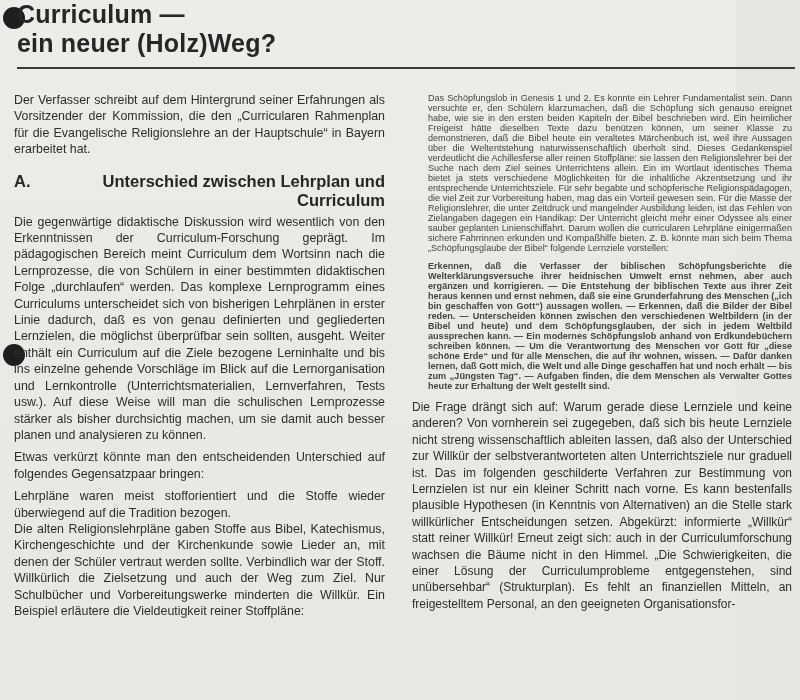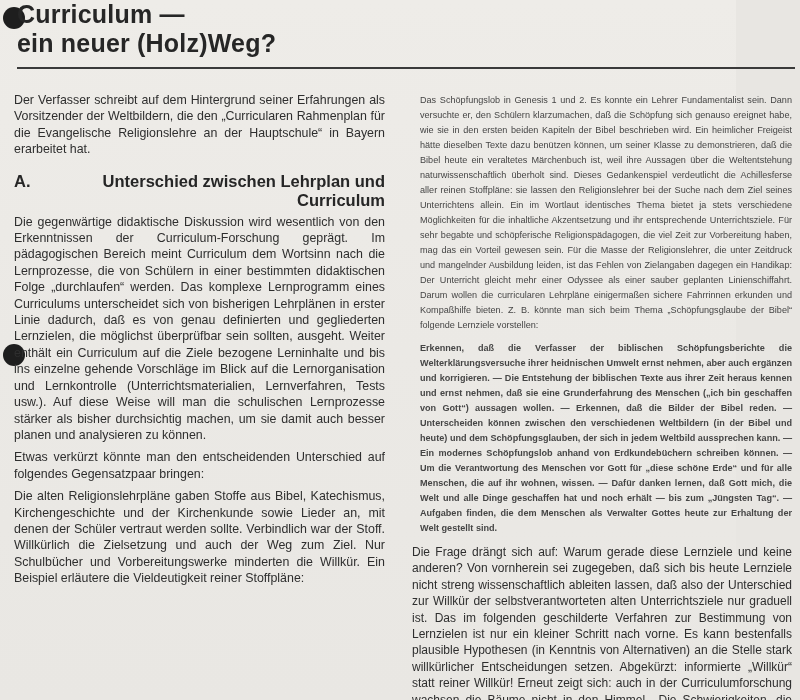--- a/index.html
+++ b/index.html
@@ -76,23 +76,23 @@
     .section-heading .txt { flex: 1; text-align: right; }
 
     .col-right {
       position: absolute;
       left: 412px; top: 93px;
       width: 380px;
       color: #3a3a3a;
     }
     .small-print {
       font-size: 9.1px;
-      line-height: 15px;
+      line-height: 10px;
       text-align: justify;
-      margin: 0 0 8px 8px;
+      margin: 0 0 8px 16px;
       color: #454545;
     }
     .small-print.second { margin-bottom: 8px; font-weight: bold; }
     .col-right .body {
       font-size: 12px;
       line-height: 16.4px;
       text-align: justify;
       color: #2e2e2e;
       margin: 0;
     }
@@ -105,29 +105,30 @@
   <div class="punch-hole punch-top"></div>
   <div class="punch-hole punch-mid"></div>
 
   <h1 class="title">
     <span>Curriculum —</span><br>
     <span>ein neuer (Holz)Weg?</span>
   </h1>
   <div class="title-rule"></div>
 
   <div class="col-left">
-    <p class="intro">Der Verfasser schreibt auf dem Hintergrund seiner Erfahrungen als Vorsitzender der Weltbildern, die den „Curricularen Rahmenplan für die Evangelische Religionslehre an der Hauptschule“ in Bayern erarbeitet hat.</p>
+    <p class="intro">Der Verfasser schreibt auf dem Hintergrund seiner Erfahrungen als Vorsitzender der Kommission, die den „Curricularen Rahmenplan für die Evangelische Religionslehre an der Hauptschule“ in Bayern erarbeitet hat.</p>
 
     <h2 class="section-heading">
       <span class="num">A.</span>
       <span class="txt">Unterschied zwischen Lehrplan und Curriculum</span>
     </h2>
 
     <p>Die gegenwärtige didaktische Diskussion wird wesentlich von den Erkenntnissen der Curriculum-Forschung geprägt. Im pädagogischen Bereich meint Curriculum dem Wortsinn nach die Lernprozesse, die von Schülern in einer bestimmten didaktischen Folge „durchlaufen“ werden. Das komplexe Lernprogramm eines Curriculums unterscheidet sich von bisherigen Lehrplänen in erster Linie dadurch, daß es von genau definierten und gegliederten Lernzielen, die möglichst überprüfbar sein sollten, ausgeht. Weiter enthält ein Curriculum auf die Ziele bezogene Lerninhalte und bis ins einzelne gehende Vorschläge im Blick auf die Lernorganisation und Lernkontrolle (Unterrichtsmaterialien, Lernverfahren, Tests usw.). Auf diese Weise will man die schulischen Lernprozesse stärker als bisher durchsichtig machen, um sie damit auch besser planen und analysieren zu können.</p>
     <p>Etwas verkürzt könnte man den entscheidenden Unterschied auf folgendes Gegensatzpaar bringen:</p>
+    <p class="tight">Lehrpläne waren meist stofforientiert und die Stoffe wieder überwiegend auf die Tradition bezogen.</p>
     <p>Die alten Religionslehrpläne gaben Stoffe aus Bibel, Katechismus, Kirchengeschichte und der Kirchenkunde sowie Lieder an, mit denen der Schüler vertraut werden sollte. Verbindlich war der Stoff. Willkürlich die Zielsetzung und auch der Weg zum Ziel. Nur Schulbücher und Vorbereitungswerke minderten die Willkür. Ein Beispiel erläutere die Vieldeutigkeit reiner Stoffpläne:</p>
   </div>
 
   <div class="col-right">
     <p class="small-print">Das Schöpfungslob in Genesis 1 und 2. Es konnte ein Lehrer Fundamentalist sein. Dann versuchte er, den Schülern klarzumachen, daß die Schöpfung sich genauso ereignet habe, wie sie in den ersten beiden Kapiteln der Bibel beschrieben wird. Ein heimlicher Freigeist hätte dieselben Texte dazu benützen können, um seiner Klasse zu demonstrieren, daß die Bibel heute ein veraltetes Märchenbuch ist, weil ihre Aussagen über die Weltentstehung naturwissenschaftlich überholt sind. Dieses Gedankenspiel verdeutlicht die Achillesferse aller reinen Stoffpläne: sie lassen den Religionslehrer bei der Suche nach dem Ziel seines Unterrichtens allein. Ein im Wortlaut identisches Thema bietet ja stets verschiedene Möglichkeiten für die inhaltliche Akzentsetzung und ihr entsprechende Unterrichtsziele. Für sehr begabte und schöpferische Religionspädagogen, die viel Zeit zur Vorbereitung haben, mag das ein Vorteil gewesen sein. Für die Masse der Religionslehrer, die unter Zeitdruck und mangelnder Ausbildung leiden, ist das Fehlen von Zielangaben dagegen ein Handikap: Der Unterricht gleicht mehr einer Odyssee als einer sauber geplanten Linienschiffahrt. Darum wollen die curricularen Lehrpläne einigermaßen sichere Fahrrinnen erkunden und Kompaßhilfe bieten. Z. B. könnte man sich beim Thema „Schöpfungsglaube der Bibel“ folgende Lernziele vorstellen:</p>
     <p class="small-print second">Erkennen, daß die Verfasser der biblischen Schöpfungsberichte die Welterklärungsversuche ihrer heidnischen Umwelt ernst nehmen, aber auch ergänzen und korrigieren. — Die Entstehung der biblischen Texte aus ihrer Zeit heraus kennen und ernst nehmen, daß sie eine Grunderfahrung des Menschen („ich bin geschaffen von Gott“) aussagen wollen. — Erkennen, daß die Bilder der Bibel reden. — Unterscheiden können zwischen den verschiedenen Weltbildern (in der Bibel und heute) und dem Schöpfungsglauben, der sich in jedem Weltbild aussprechen kann. — Ein modernes Schöpfungslob anhand von Erdkundebüchern schreiben können. — Um die Verantwortung des Menschen vor Gott für „diese schöne Erde“ und für alle Menschen, die auf ihr wohnen, wissen. — Dafür danken lernen, daß Gott mich, die Welt und alle Dinge geschaffen hat und noch erhält — bis zum „Jüngsten Tag“. — Aufgaben finden, die dem Menschen als Verwalter Gottes heute zur Erhaltung der Welt gestellt sind.</p>
     <p class="body">Die Frage drängt sich auf: Warum gerade diese Lernziele und keine anderen? Von vornherein sei zugegeben, daß sich bis heute Lernziele nicht streng wissenschaftlich ableiten lassen, daß also der Unterschied zur Willkür der selbstverantworteten alten Unterrichtsziele nur graduell ist. Das im folgenden geschilderte Verfahren zur Bestimmung von Lernzielen ist nur ein kleiner Schritt nach vorne. Es kann bestenfalls plausible Hypothesen (in Kenntnis von Alternativen) an die Stelle stark willkürlicher Entscheidungen setzen. Abgekürzt: informierte „Willkür“ statt reiner Willkür! Erneut zeigt sich: auch in der Curriculumforschung wachsen die Bäume nicht in den Himmel. „Die Schwierigkeiten, die einer Lösung der Curriculumprobleme entgegenstehen, sind unübersehbar“ (Strukturplan). Es fehlt an finanziellen Mitteln, an freigestelltem Personal, an den geeigneten Organisationsfor-</p>
   </div>
 
 </div>

